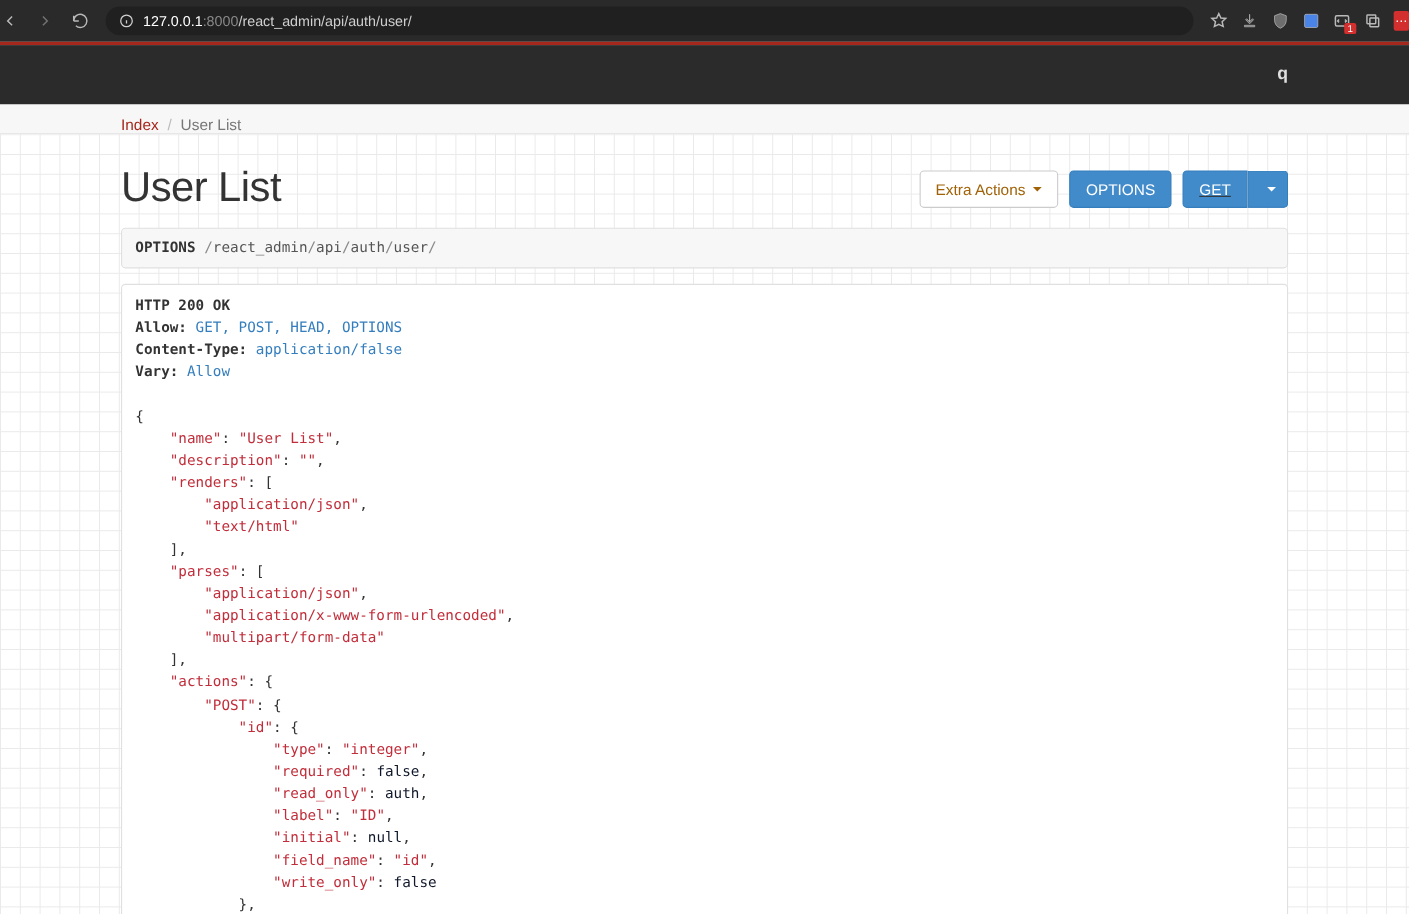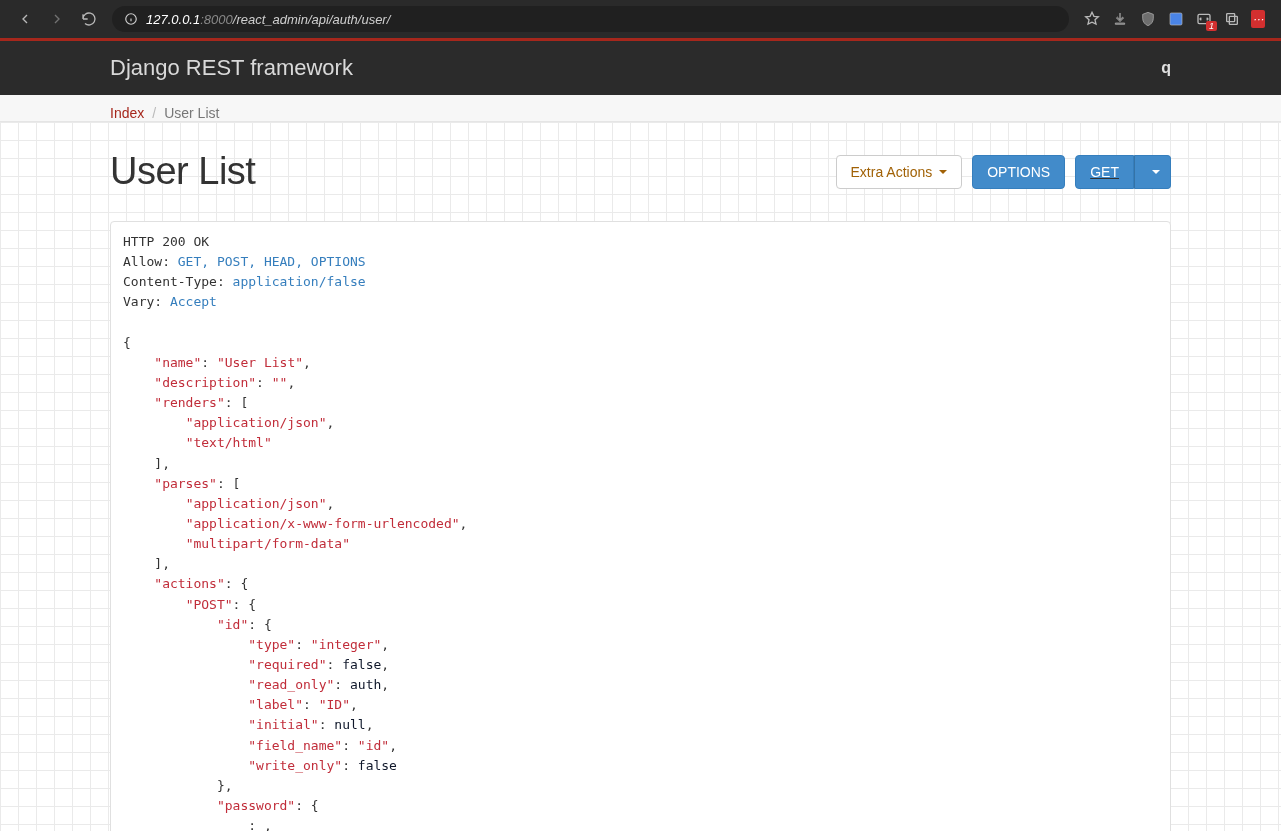--- a/index.html
+++ b/index.html
@@ -1,18 +1,18 @@
 <!DOCTYPE html>
 <html><head>
 <meta charset="utf-8">
 <style>
   * { box-sizing: border-box; }
   body { margin:0; font-family: -apple-system, BlinkMacSystemFont, "Segoe UI", Helvetica, Arial, sans-serif; background:#fff; color:#333; }
   
-  .browser-chrome { background:#2a2a2a; height:38px; display:flex; align-items:center; padding:0 16px; gap:14px; color:#b9b9b9;font-style:italic;}
+  .browser-chrome { background:#2a2a2a; height:38px; display:flex; align-items:center; padding:0 0; gap:14px; color:#b9b9b9;}
   .bc-icon { width:18px; height:18px; display:flex; align-items:center; justify-content:center; cursor:pointer;}
   .bc-icon svg { width:16px; height:16px; stroke:#b9b9b9; }
   .addr-bar { flex:1; background:#202020; border-radius:14px; height:26px; display:flex; align-items:center; padding:0 12px; gap:8px; color:#cfcfcf; font-size:13px;}
   .addr-host { color:#fff;}
   .ext-icons { display:flex; gap:10px; align-items:center; }
   .ext-badge { position:relative;}
   .ext-badge .count { position:absolute; bottom:-3px; right:-4px; background:#d32f2f; color:#fff; font-size:9px; padding:0 3px; border-radius:2px;}
   .red-bar { height:3px; background:#a6271c;}
   
   .brand { background:#2b2b2b; color:#d9d9d9; height:54px; display:flex; align-items:center; padding:0 110px;}
@@ -40,21 +40,21 @@
   .btn-blue-dd { background:#428bca; color:#fff; border-color:#357ebd; padding:0 10px;}
   .btn-group { display:flex;text-decoration:underline;}
   .btn-group .btn:first-child { border-top-right-radius:0; border-bottom-right-radius:0;}
   .btn-group .btn:last-child { border-top-left-radius:0; border-bottom-left-radius:0; border-left:1px solid #3573a6;}
   
   .request-line { background:#f7f7f7; border:1px solid #e0e0e0; border-radius:4px; padding:10px 12px; font-family: Menlo, Consolas, monospace; font-size:13px; color:#555;}
   .request-line .method { font-weight:700; color:#333;}
   .request-line .path-sep { color:#888;}
   
   .response-box { background:#fff; border:1px solid #e0e0e0; border-radius:4px; padding:10px 12px; margin-top:14px; font-family: Menlo, Consolas, monospace; font-size:13px; line-height:1.55; color:#333; white-space:pre; overflow-x:auto;}
-  .response-box strong { font-weight:400;}
+  .response-box strong { font-weight:700;}
   .hk { color:#c12d3a;}   
   .hv-blue { color:#357ebd;}
   .hv-lit { color:#0f172a;}
 </style>
 </head>
 <body>
 
 <div class="browser-chrome">
   <div class="bc-icon">
     <svg viewBox="0 0 24 24" fill="none" stroke-width="2">
@@ -113,21 +113,20 @@
           <rect x="8" y="8" width="12" height="12" rx="1"></rect>
           <rect x="4" y="4" width="12" height="12" rx="1"></rect>
         </svg>
       </div>
     <div class="bc-icon" style="background:#d32f2f;width:14px;height:18px;border-radius:2px;display:flex;align-items:center;justify-content:center;color:#fff;font-size:11px;">⋯</div>
   </div>
 </div>
 <div class="red-bar"></div>
 
 <div class="brand">
-  <div class="brand-title">Django REST framework</div>
   <div class="user">q</div>
 </div>
 
 <div class="breadcrumb-wrap">
   <div class="breadcrumb">
     <a href="#">Index</a>
     <span class="sep">/</span>
     <span>User List</span>
   </div>
 </div>
@@ -144,25 +143,28 @@
       <div class="btn btn-blue">OPTIONS</div>
       <div class="btn-group">
         <div class="btn btn-blue">GET</div>
         <div class="btn btn-blue-dd">
           <span class="caret"></span>
         </div>
       </div>
     </div>
   </div>
 
+  <div class="request-line">
+    <span class="method">OPTIONS</span> <span id="req-path"><span class="path-sep">/</span>react_admin<span class="path-sep">/</span>api<span class="path-sep">/</span>auth<span class="path-sep">/</span>user<span class="path-sep">/</span></span>
+  </div>
 
   <div class="response-box"><span id="resp"><strong>HTTP 200 OK</strong>
 <strong>Allow:</strong> <span class="hv-blue">GET, POST, HEAD, OPTIONS</span>
 <strong>Content-Type:</strong> <span class="hv-blue">application/false</span>
-<strong>Vary:</strong> <span class="hv-blue">Accept</span>
+<strong>Vary:</strong> <span class="hv-blue">Allow</span>
 
 {
     <span class="hk">"name"</span>: <span class="hk">"User List"</span>,
     <span class="hk">"description"</span>: <span class="hk">""</span>,
     <span class="hk">"renders"</span>: [
         <span class="hk">"application/json"</span>,
         <span class="hk">"text/html"</span>
     ],
     <span class="hk">"parses"</span>: [
         <span class="hk">"application/json"</span>,

